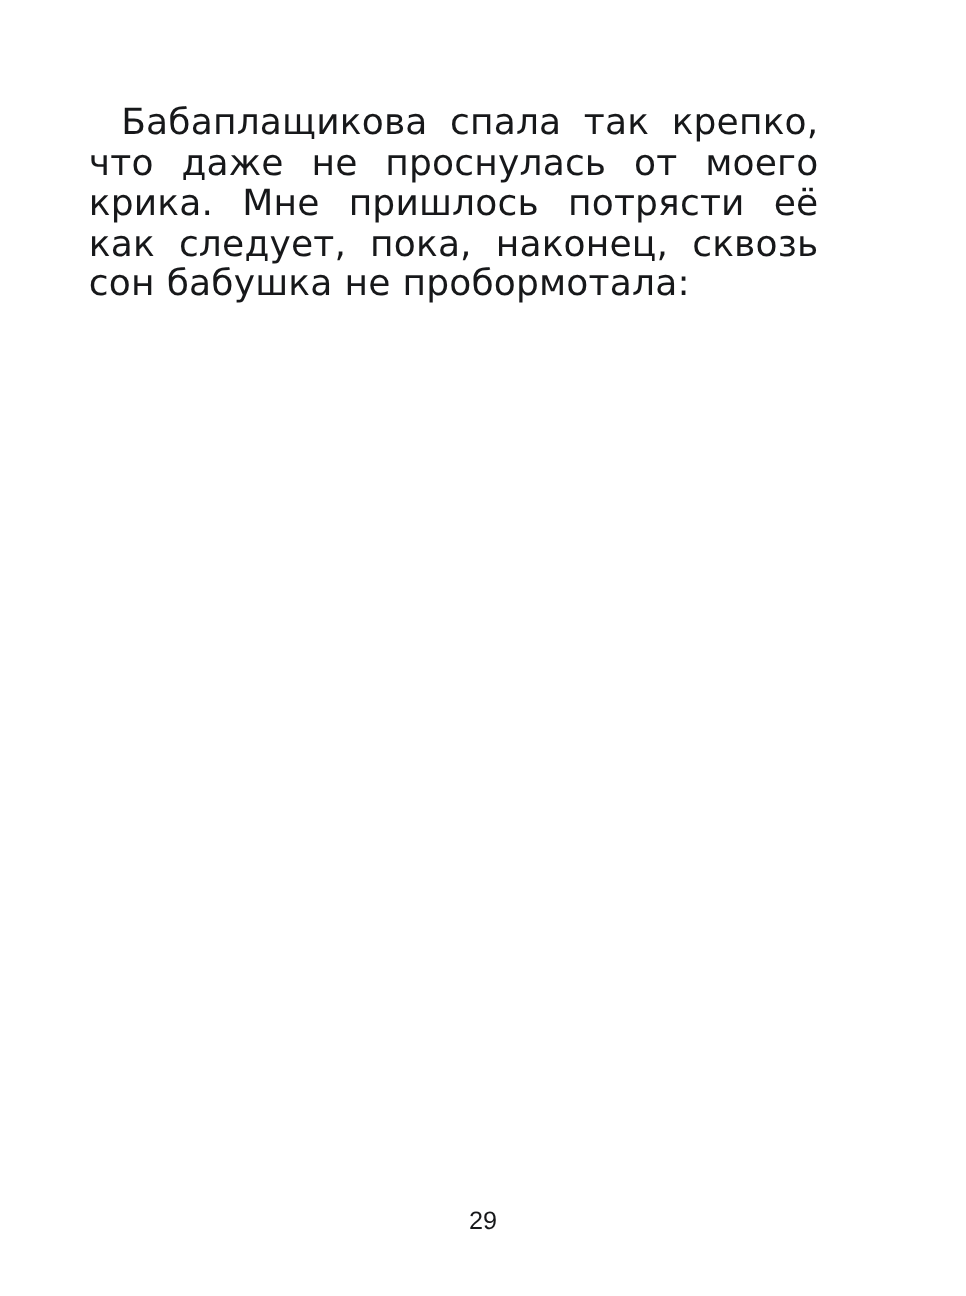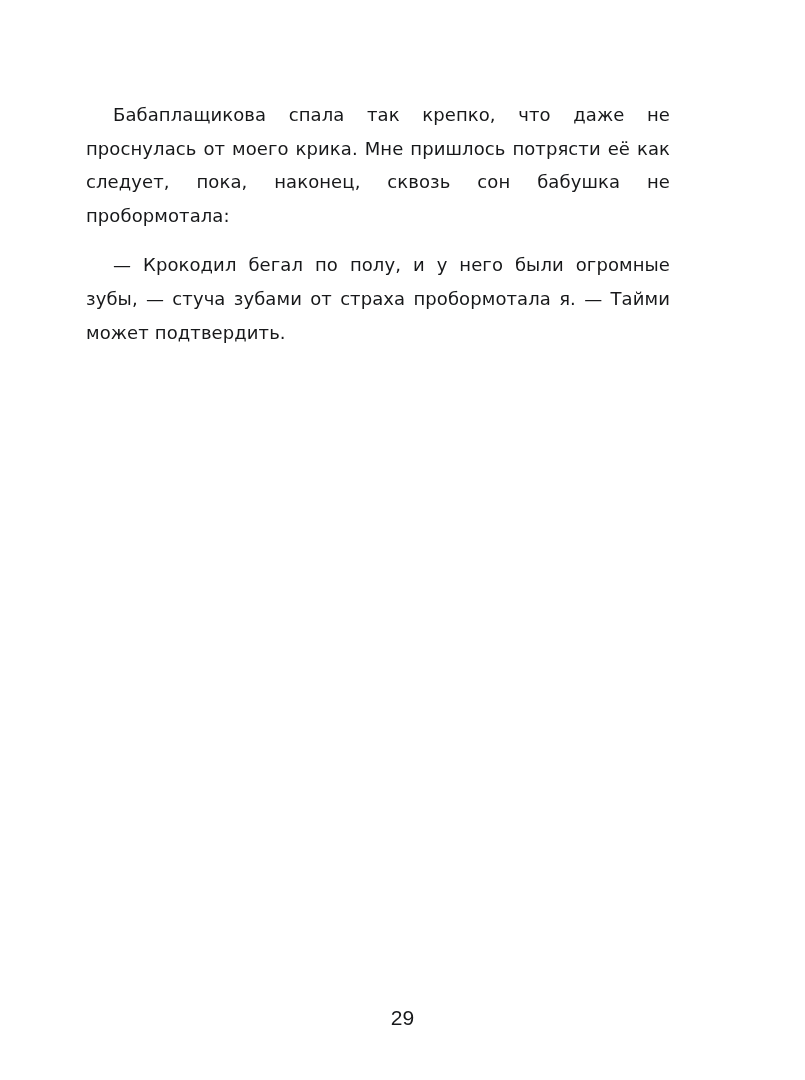--- a/index.html
+++ b/index.html
@@ -16,23 +16,23 @@
     overflow: hidden;
     font-family: "DejaVu Sans", "Liberation Sans", sans-serif;
   }
   .text-block {
     position: absolute;
     left: 70px;
     top: 82px;
     width: 616px;
   }
   .para {
-    margin: 16px;
+    margin: 4px;
     color: #17181a;
-    font-size: 18px;
+    font-size: 30px;
     line-height: 33.6px;
     text-align: justify;
     text-align-last: left;
     text-indent: 27px;
     hyphens: manual;
     -webkit-hyphens: manual;
     word-spacing: 0.01em;
     letter-spacing: 0.005em;
   }
   .para.dialogue {
@@ -50,18 +50,17 @@
     font-family: Liberation Sans, sans-serif;
   }
 </style>
 </head>
 <body>
 
 <div class="page">
 
   <div class="text-block">
     <p class="para">Бабаплащикова спала так крепко, что даже не проснулась от моего крика. Мне пришлось потрясти её как следует, пока, наконец, сквозь сон бабушка не пробормотала:</p>
-    <p class="para dialogue">— Крокодил бегал по полу, и у него были огромные зубы, — стуча зубами от страха пробормотала я. — Тайми может подтвердить.</p>
   </div>
 
   <div class="page-number">29</div>
 
 </div>
 
 </body></html>

